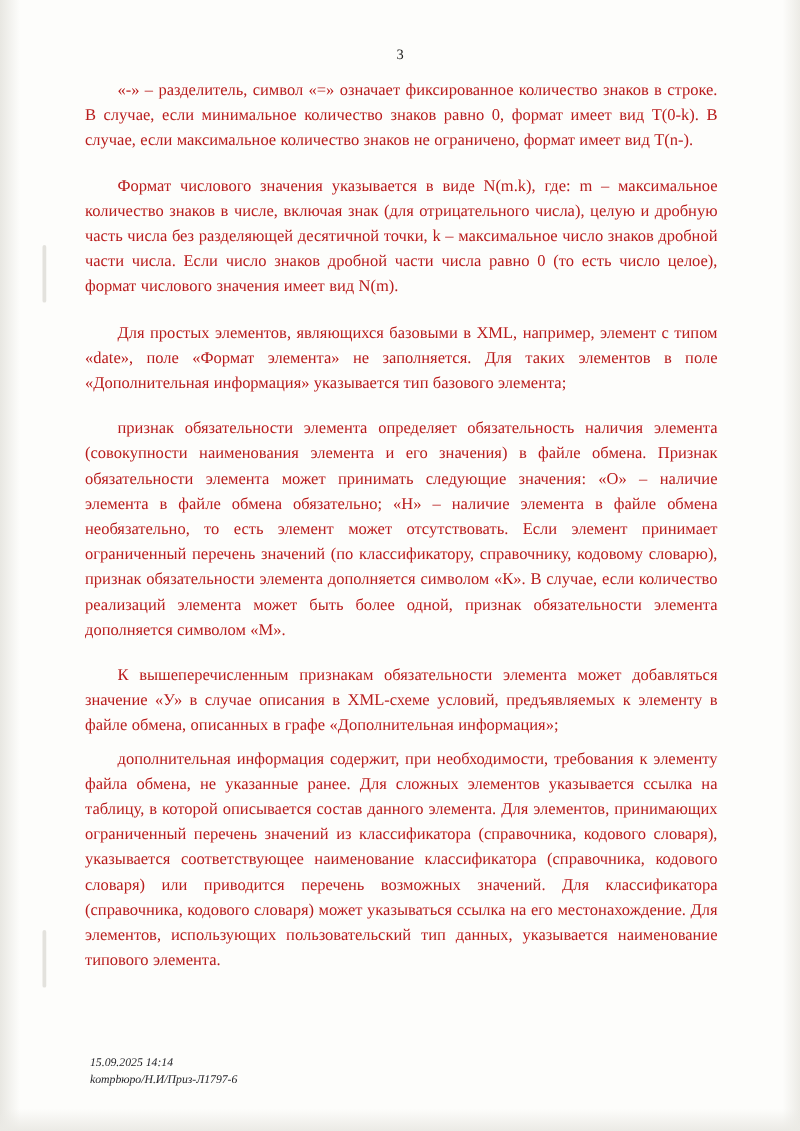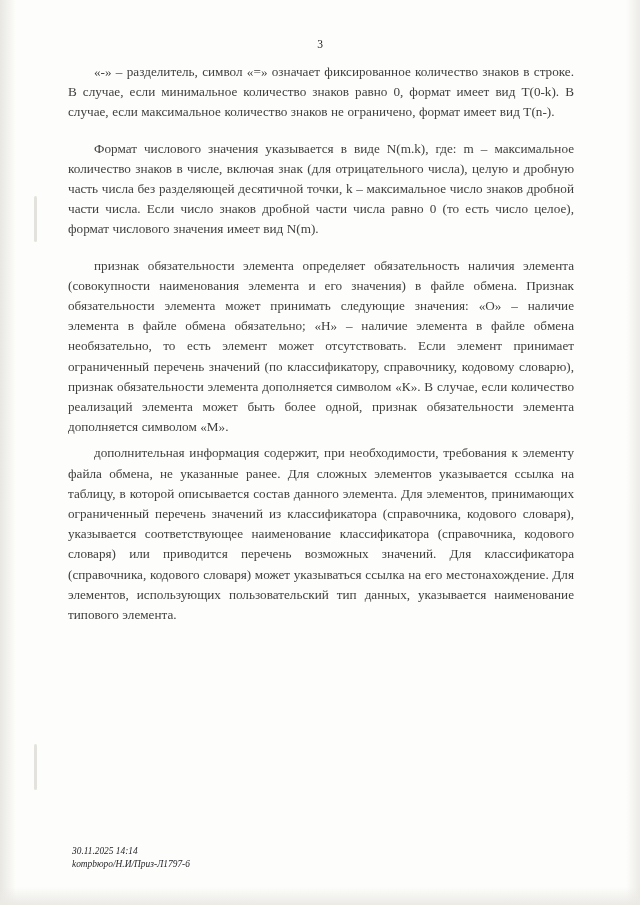--- a/index.html
+++ b/index.html
@@ -68,21 +68,21 @@
     top: 62px;
     width: 506px;
   }
 
   p.body {
     margin: 0;
     font-size: 13.2px;
     line-height: 20.2px;
     text-align: justify;
     text-justify: inter-word;
-    color: #404040;
+    color: #b91c1c;
     text-indent: 26px;
     hyphens: none;
   }
   p.body + p.body { margin-top: 16px; }
 
   .spaced {
     
     word-spacing: 0.2px;
   }
 
@@ -117,32 +117,38 @@
   <div class="content">
 
     <p class="body spaced">
       <span>«-» – разделитель, символ «=» означает фиксированное количество знаков в строке. В случае, если минимальное количество знаков равно 0, формат имеет вид T(0-k). В случае, если максимальное количество знаков не ограничено, формат имеет вид T(n-).</span>
     </p>
 
     <p class="body spaced">
       <span>Формат числового значения указывается в виде N(m.k), где: m – максимальное количество знаков в числе, включая знак (для отрицательного числа), целую и дробную часть числа без разделяющей десятичной точки, k – максимальное число знаков дробной части числа. Если число знаков дробной части числа равно 0 (то есть число целое), формат числового значения имеет вид N(m).</span>
     </p>
 
+    <p class="body spaced">
+      <span>Для простых элементов, являющихся базовыми в XML, например, элемент с типом «date», поле «Формат элемента» не заполняется. Для таких элементов в поле «Дополнительная информация» указывается тип базового элемента;</span>
+    </p>
 
     <p class="body spaced">
       <span class="it">признак обязательности элемента</span><span> определяет обязательность наличия элемента (совокупности наименования элемента и его значения) в файле обмена. Признак обязательности элемента может принимать следующие значения: «О» – наличие элемента в файле обмена обязательно; «Н» – наличие элемента в файле обмена необязательно, то есть элемент может отсутствовать. Если элемент принимает ограниченный перечень значений (по классификатору, справочнику, кодовому словарю), признак обязательности элемента дополняется символом «К». В случае, если количество реализаций элемента может быть более одной, признак обязательности элемента дополняется символом «М».</span>
     </p>
 
+    <p class="body spaced">
+      <span>К вышеперечисленным признакам обязательности элемента может добавляться значение «У» в случае описания в XML-схеме условий, предъявляемых к элементу в файле обмена, описанных в графе «Дополнительная информация»;</span>
+    </p>
 
     <div class="gap-sm"></div>
 
     <p class="body spaced">
       <span class="it">дополнительная информация</span><span> содержит, при необходимости, требования к элементу файла обмена, не указанные ранее. Для сложных элементов указывается ссылка на таблицу, в которой описывается состав данного элемента. Для элементов, принимающих ограниченный перечень значений из классификатора (справочника, кодового словаря), указывается соответствующее наименование классификатора (справочника, кодового словаря) или приводится перечень возможных значений. Для классификатора (справочника, кодового словаря) может указываться ссылка на его местонахождение. Для элементов, использующих пользовательский тип данных, указывается наименование типового элемента.</span>
     </p>
 
   </div>
 
   <div class="footer">
-    <div>30.11.2025 14:14</div>
+    <div>15.09.2025 14:14</div>
     <div>kompbюро/Н.И/Приз-Л1797-6</div>
   </div>
 
 </div>
 
 </body></html>

